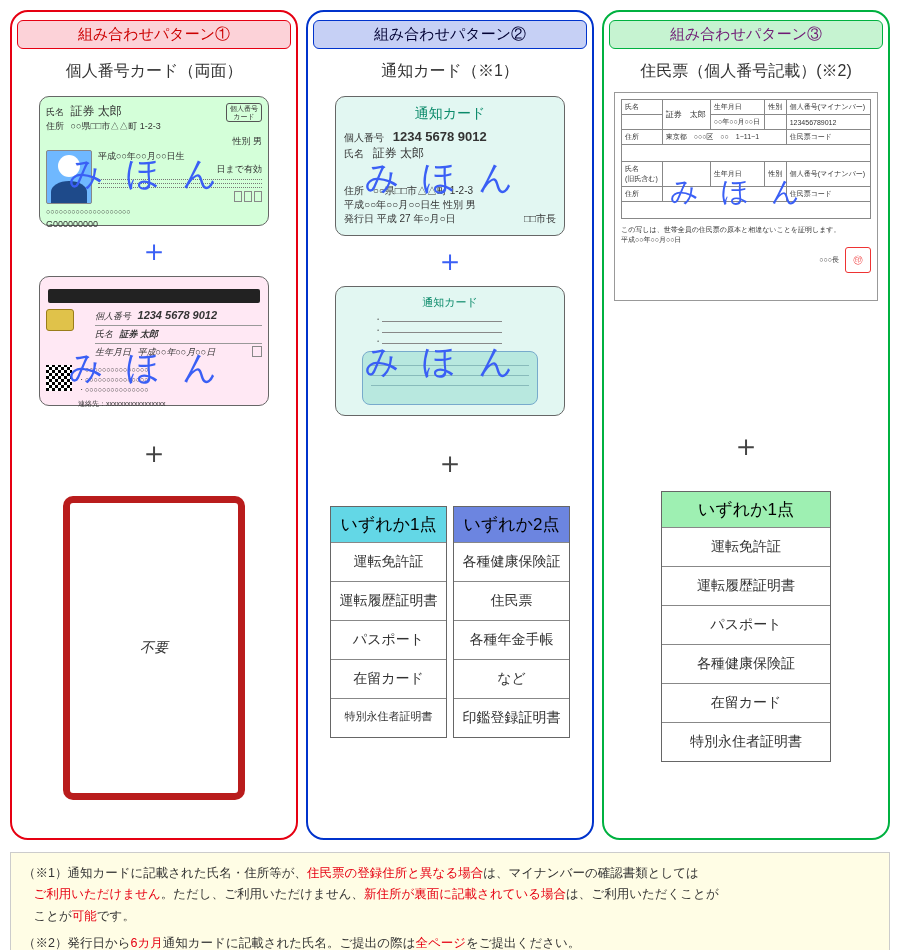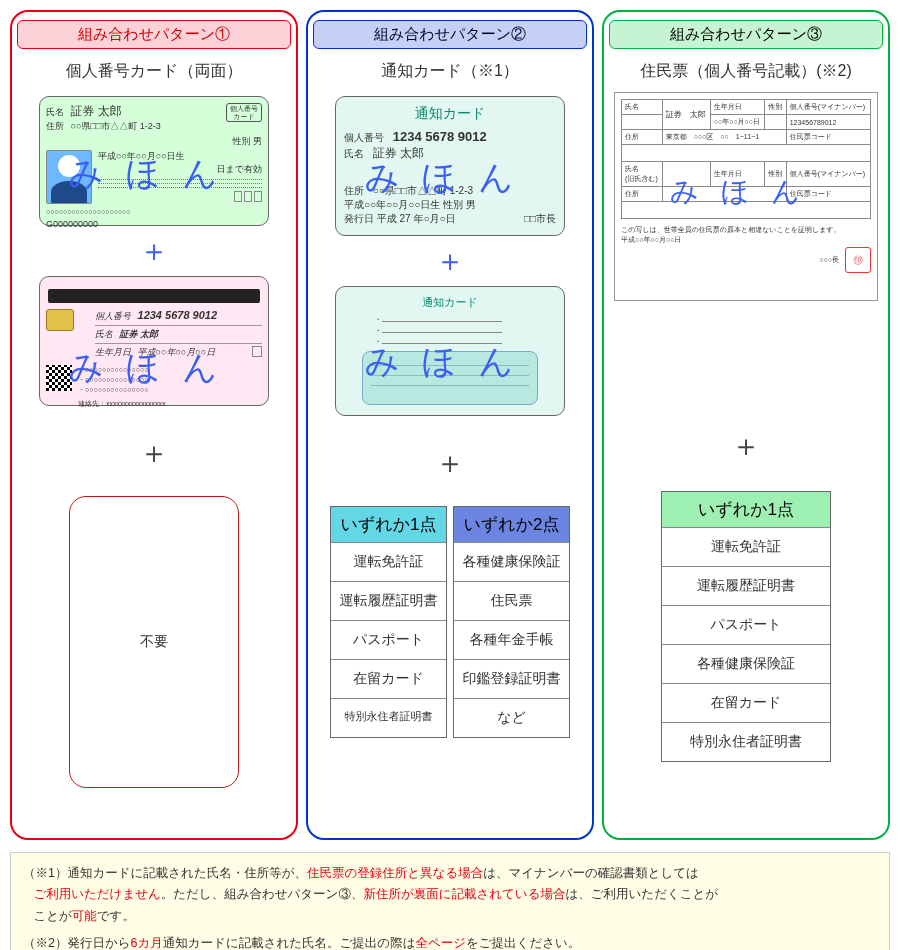--- a/index.html
+++ b/index.html
@@ -4,40 +4,40 @@
   <style>
     body { margin:0; padding:10px; font-family:"Hiragino Sans","Meiryo",sans-serif; background:#fff; width:900px; box-sizing:border-box; font-size:13px; color:#333;}
     .cols { display:flex; gap:8px; justify-content:space-between; }
     .panel { flex:1; border:2px solid; border-radius:18px; padding:8px 6px; min-height:830px; box-sizing:border-box; display:flex; flex-direction:column; align-items:center; }
     .panel.red { border-color:#e60012; }
     .panel.blue { border-color:#0033cc; }
     .panel.green { border-color:#00b140; }
     .panel-head { width:100%; text-align:center; border-radius:6px; padding:4px 0; font-size:15px; margin-bottom:8px; }
     .panel.red .panel-head { background:#fcd2d8; border:1px solid #e60012; color:#c00;}
     .panel.blue .panel-head { background:#c6d0f5; border:1px solid #0033cc; color:#003;}
-    .panel.green .panel-head { background:#c6f3d1; border:1px solid #00b140; color:#000000;}
+    .panel.green .panel-head { background:#c6f3d1; border:1px solid #00b140; color:#701a75;}
     .panel-sub { font-size:16px; margin:4px 0 10px 0;}
     .card { width:230px; border:1px solid #666; border-radius:10px; box-sizing:border-box; position:relative; margin:4px 0; }
     .mynumber-front { background:#d4ffd9; padding:6px; height:130px; font-size:9px;}
     .mynumber-back { background:#ffe8f4; padding:6px; height:130px; font-size:9px;}
     .tsuchi-front { background:#e2f7f2; padding:8px; height:140px; font-size:10px; }
     .tsuchi-back  { background:#e2f7f2; padding:8px; height:130px; font-size:10px; }
     .juminhyo { background:#fff; border:1px solid #999; width:250px; height:195px; padding:6px; font-size:8px; position:relative;}
     .mihon { position:absolute; font-size:34px; color:#3a5ff5; font-weight:500; left:0; right:0; text-align:center; letter-spacing:22px; font-family:"Yu Mincho",serif; pointer-events:none;}
     .plus { font-size:30px; color:#3a5ff5; font-weight:300; margin:6px 0; line-height:1;}
     .plus.dark { color:#444; }
     .docbox-wrap { display:flex; gap:6px; }
     .docbox { border:1px solid #666; width:115px; }
     .docbox.wide { width:168px; }
     .docbox-head { text-align:center; padding:6px 0; font-size:17px; color:#000;}
     .docbox.c1 .docbox-head { background:#63d7e6;}
     .docbox.c2 .docbox-head { background:#6c85e0;}
     .docbox.c3 .docbox-head { background:#9ef0b2;}
     .docbox-item { border-top:1px solid #888; padding:10px 4px; text-align:center; font-size:14px;}
-    .fuyou { border:1px solid #b91c1c; border-radius:17px; width:168px; height:290px; display:flex; align-items:center; justify-content:center; font-size:14px;}
+    .fuyou { border:7px solid #b91c1c; border-radius:10px; width:168px; height:290px; display:flex; align-items:center; justify-content:center; font-size:14px;font-style:italic;}
     .notes { margin-top:12px; background:#fffde5; border:1px solid #ccc; padding:10px 12px; font-size:12.5px; line-height:1.7;}
     .notes .red { color:#e60012;}
     .mn-label{ border:1px solid #555; border-radius:3px; padding:1px 3px; font-size:7px; display:inline-block; line-height:1.1;}
     .photo{ width:44px; height:52px; background:#6fb8ff; border:1px solid #888; border-radius:2px; position:relative; display:inline-block; vertical-align:top;}
     .photo:before{content:"";position:absolute;width:22px;height:22px;border-radius:50%;background:#fff;left:11px;top:4px;}
     .photo:after{content:"";position:absolute;width:36px;height:22px;border-radius:50% 50% 0 0;background:#1e4a8a;left:4px;bottom:0;}
     .dotline{border-bottom:1px dotted #777;height:0;margin:3px 0;}
     .chip{width:26px;height:20px;background:#e0c24a;border:1px solid #9a7d1a;border-radius:3px;display:inline-block;}
     .mag{height:14px;background:#222;border-radius:2px;margin:6px 2px;}
     .qr{width:26px;height:26px;background:repeating-linear-gradient(90deg,#000 0 3px,#fff 3px 6px),repeating-linear-gradient(0deg,#000 0 3px,#fff 3px 6px);background-blend-mode:difference;display:inline-block;}
@@ -162,22 +162,22 @@
         <div class="docbox-item">運転履歴証明書</div>
         <div class="docbox-item">パスポート</div>
         <div class="docbox-item">在留カード</div>
         <div class="docbox-item" style="font-size:11px;">特別永住者証明書</div>
       </div>
       <div class="docbox c2">
         <div class="docbox-head">いずれか2点</div>
         <div class="docbox-item">各種健康保険証</div>
         <div class="docbox-item">住民票</div>
         <div class="docbox-item">各種年金手帳</div>
+        <div class="docbox-item">など</div>
         <div class="docbox-item">印鑑登録証明書</div>
-        <div class="docbox-item">など</div>
       </div>
     </div>
   </div>
 
   <div class="panel green">
     <div class="panel-head">組み合わせパターン③</div>
     <div class="panel-sub">住民票（個人番号記載）(※2)</div>
 
     <div class="juminhyo">
       <table class="tbl">
@@ -241,19 +241,19 @@
       <div class="docbox-item">在留カード</div>
       <div class="docbox-item">特別永住者証明書</div>
     </div>
   </div>
 
 </div>
 
 <div class="notes">
   <div>
     <span>（※1）通知カードに記載された氏名・住所等が、</span><span class="red">住民票の登録住所と異なる場合</span><span>は、マイナンバーの確認書類としては</span><br>
-    &nbsp;&nbsp;&nbsp;<span class="red">ご利用いただけません</span><span>。ただし、組み合わせパターン③、</span><span class="red">新住所が裏面に記載されている場合</span><span>は、ご利用いただくことが</span><br>
+    &nbsp;&nbsp;&nbsp;<span class="red">ご利用いただけません</span><span>。ただし、ご利用いただけません、</span><span class="red">新住所が裏面に記載されている場合</span><span>は、ご利用いただくことが</span><br>
     &nbsp;&nbsp;&nbsp;ことが<span class="red">可能</span><span>です。</span>
   </div>
   <div style="margin-top:6px;">
     <span>（※2）発行日から</span><span class="red">6カ月</span><span>通知カードに記載された氏名。ご提出の際は</span><span class="red">全ページ</span><span>をご提出ください。</span>
   </div>
 </div>
 
 </body></html>

